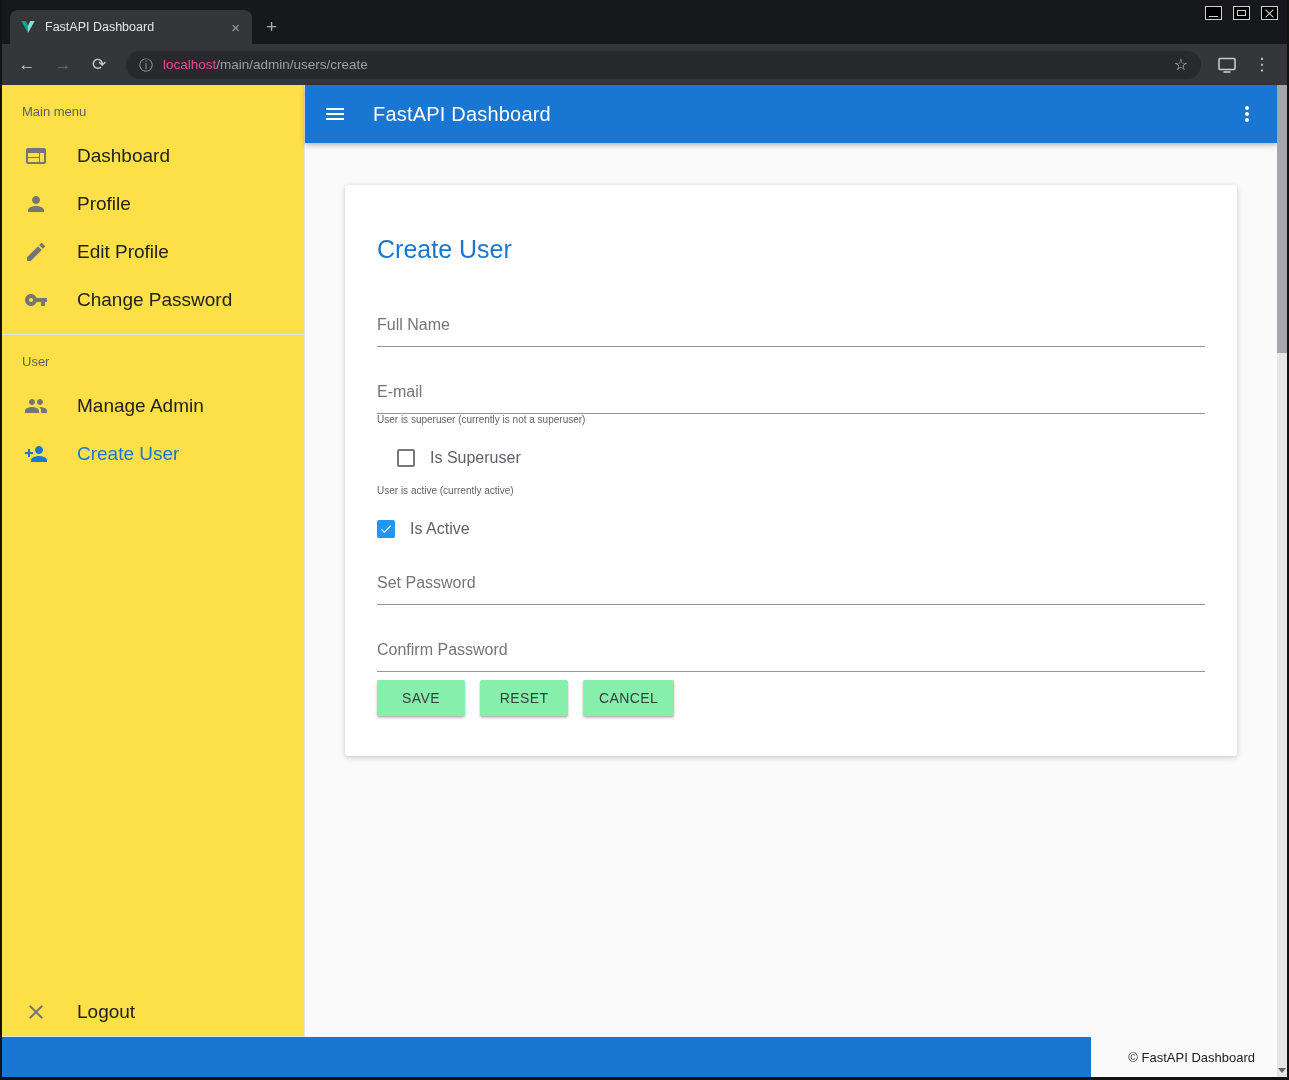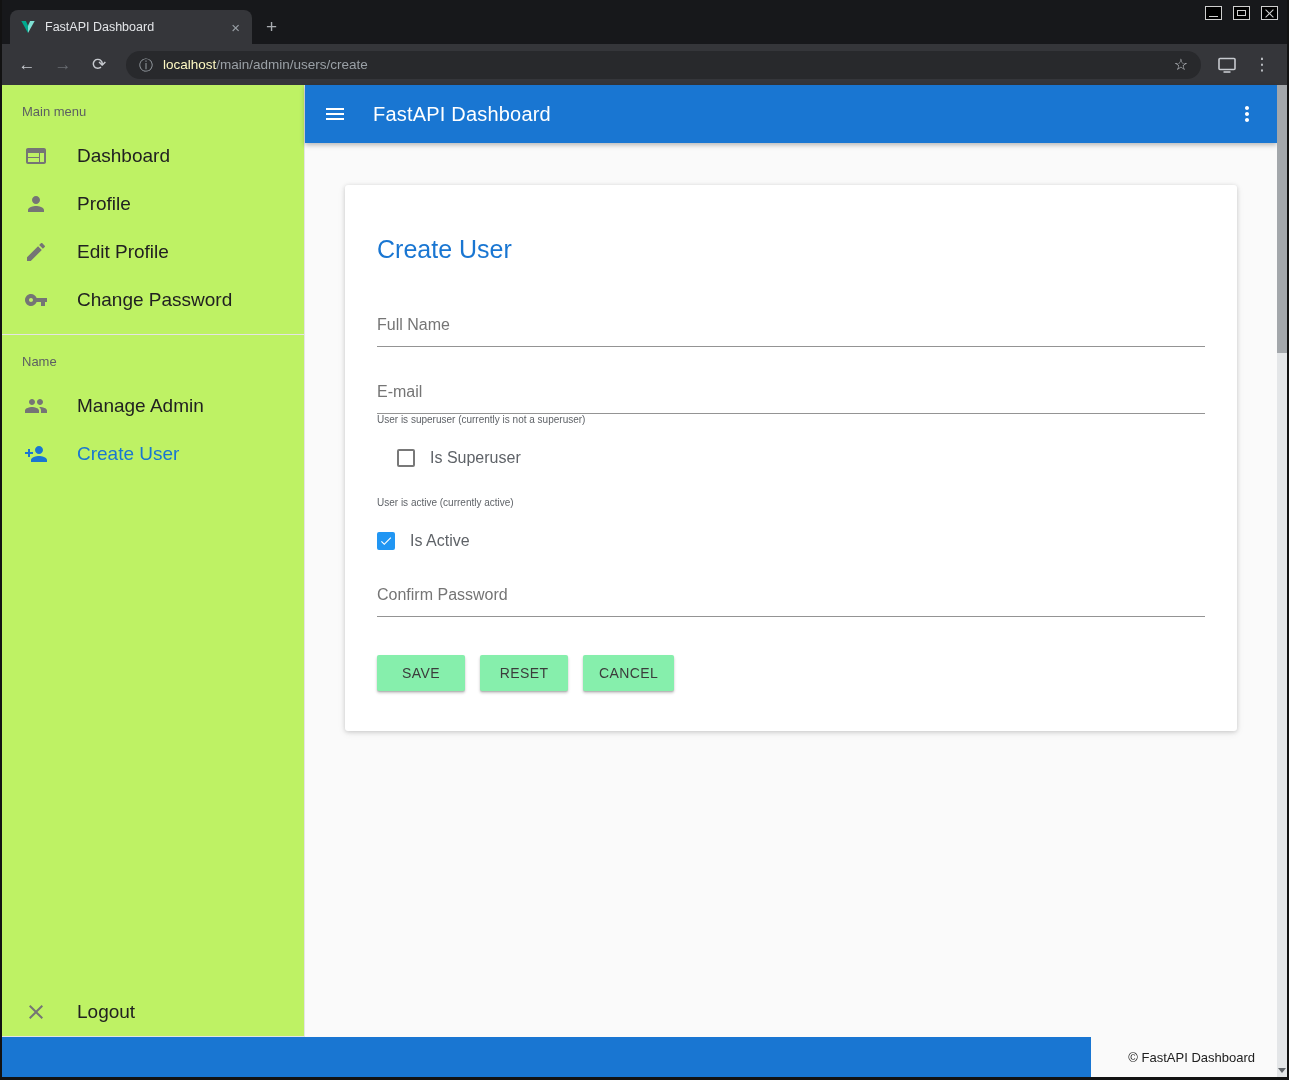--- a/index.html
+++ b/index.html
@@ -27,30 +27,30 @@
   .win-btn.close::before { transform:rotate(45deg); }
   .win-btn.close::after { transform:rotate(-45deg); }
 
   .toolbar { height:41px; background:#35363a; display:flex; align-items:center; gap:6px; padding:0 10px; flex:none; }
   .nav-icon { color:#c7cacf; font-size:17px; width:30px; text-align:center; line-height:1; cursor:pointer; }
   .nav-icon.disabled { color:#696d72; }
   .omnibox { flex:1; height:28px; background:#28292c; border-radius:14px; display:flex; align-items:center;
              gap:10px; padding:0 13px; margin:0 6px; cursor:text; }
   .info-glyph { color:#9aa0a6; font-size:14px; line-height:1; }
   .url { flex:1; font-size:13.5px; color:#9aa0a6; white-space:nowrap; overflow:hidden; }
-  .url-host { color:#fef9c3; }
+  .url-host { color:#ec4899; }
   .star-glyph { color:#c7cacf; font-size:16px; line-height:1; cursor:pointer; }
   .cast { display:flex; cursor:pointer; margin:0 4px; }
 
   
   .page-area { flex:1; position:relative; display:flex; flex-direction:column; min-height:0; background:#fafafa; }
   .page-body { flex:1; display:flex; margin-right:10px; min-height:0; }
 
   
-  .sidebar { width:303px; flex:none; background:#bef264; border-right:1px solid #e4e4e4; display:flex;
+  .sidebar { width:303px; flex:none; background:#fde047; border-right:1px solid #e4e4e4; display:flex;
              flex-direction:column; }
   .section-label { font-size:13px; color:#5c5f62; padding:19px 20px 13px; }
   .side-item { height:48px; display:flex; align-items:center; gap:29px; padding:0 16px 0 22px;
                cursor:pointer; color:#212121; flex:none; }
   .side-icon { color:#757575; display:flex; flex:none; }
   .side-icon svg { width:24px; height:24px; fill:currentColor; }
   .side-label { font-size:19px; }
   .side-item.active { color:#1976d2; }
   .side-item.active .side-icon { color:#1976d2; }
   .divider { height:1px; background:#e4e4e4; flex:none; }
@@ -67,25 +67,25 @@
   .appbar-spacer { flex:1; }
 
   .content { flex:1; overflow:hidden; padding:42px 40px 0; }
   .card { background:#fff; border-radius:3px; padding:26px 32px 40px;
           box-shadow:0 1px 4px rgba(0,0,0,0.16), 0 2px 8px rgba(0,0,0,0.07); }
   .card-title { font-size:25px; font-weight:400; color:#1976d2; margin:24px 0 52px; }
 
   .tfield { display:block; width:100%; border:0; border-bottom:1px solid #949494; background:transparent;
             font-size:16px; color:#212121; padding:0 0 12px; outline:none; font-family:inherit; border-radius:0; }
   .tfield::placeholder { color:#757575; opacity:1; }
-  .mb36 { margin-bottom:36px; } .mb30 { } .mb26 { margin-bottom:38px; }
+  .mb36 { margin-bottom:36px; } .mb30 { } .mb26 { margin-bottom:8px; }
 
   .hint { font-size:10px; color:#5f6368; margin-bottom:24px; }
   .check-row { display:flex; align-items:center; gap:15px; cursor:pointer; }
-  .check-row.mb30 { margin-bottom:30px;padding-left:20px; } .check-row.mb36 { margin-bottom:36px; }
+  .check-row.mb30 { margin-bottom:18px;padding-left:20px; } .check-row.mb36 { margin-bottom:36px; }
   .checkbox { width:18px; height:18px; border:2px solid #787878; border-radius:2px; flex:none; }
   .checkbox.checked { border-color:#2196f3; background:#2196f3; display:flex; align-items:center; justify-content:center; }
   .checkbox.checked svg { width:14px; height:14px; fill:#fff; }
   .check-label { font-size:16px; color:#5f6368; }
 
   .btn-row { display:flex; gap:15px; }
   .btn { height:36px; padding:0 16px; min-width:88px; background:#86efac; border:none; border-radius:2px;
          font-family:inherit; font-size:14px; font-weight:500; color:#3c3c3c; letter-spacing:0.4px;
          box-shadow:0 2px 3px rgba(0,0,0,0.22), 0 1px 1px rgba(0,0,0,0.12); cursor:pointer; }
 
@@ -180,21 +180,21 @@
           <span class="side-icon">
             <svg viewBox="0 0 24 24">
                 <path d="M12.65 10C11.83 7.67 9.61 6 7 6c-3.31 0-6 2.69-6 6s2.69 6 6 6c2.61 0 4.83-1.67 5.65-4H17v4h4v-4h2v-4H12.65zM7 14c-1.1 0-2-.9-2-2s.9-2 2-2 2 .9 2 2-.9 2-2 2z"></path>
               </svg>
           </span>
           <span class="side-label">Change Password</span>
         </div>
 
         <div class="divider mt"></div>
 
-        <div class="section-label">Name</div>
+        <div class="section-label">User</div>
 
         <div class="side-item">
           <span class="side-icon">
             <svg viewBox="0 0 24 24">
                 <path d="M16 11c1.66 0 2.99-1.34 2.99-3S17.66 5 16 5c-1.66 0-3 1.34-3 3s1.34 3 3 3zm-8 0c1.66 0 2.99-1.34 2.99-3S9.66 5 8 5C6.34 5 5 6.34 5 8s1.34 3 3 3zm0 2c-2.33 0-7 1.17-7 3.5V19h14v-2.5c0-2.33-4.67-3.5-7-3.5zm8 0c-.29 0-.62.02-.97.05 1.16.84 1.97 1.97 1.97 3.45V19h6v-2.5c0-2.33-4.67-3.5-7-3.5z"></path>
               </svg>
           </span>
           <span class="side-label">Manage Admin</span>
         </div>
 
@@ -257,20 +257,21 @@
 
             <div class="check-row mb36">
               <span class="checkbox checked">
                 <svg viewBox="0 0 24 24">
                     <path d="M9 16.17L4.83 12l-1.42 1.41L9 19 21 7l-1.41-1.41z"></path>
                   </svg>
               </span>
               <span class="check-label">Is Active</span>
             </div>
 
+            <input class="tfield mb36" type="text" placeholder="Set Password" style="">
 
             <input class="tfield mb26" type="text" placeholder="Confirm Password" style="">
 
             <div class="btn-row">
               <button class="btn">SAVE</button>
               <button class="btn">RESET</button>
               <button class="btn">CANCEL</button>
             </div>
           </div>
         </div>

